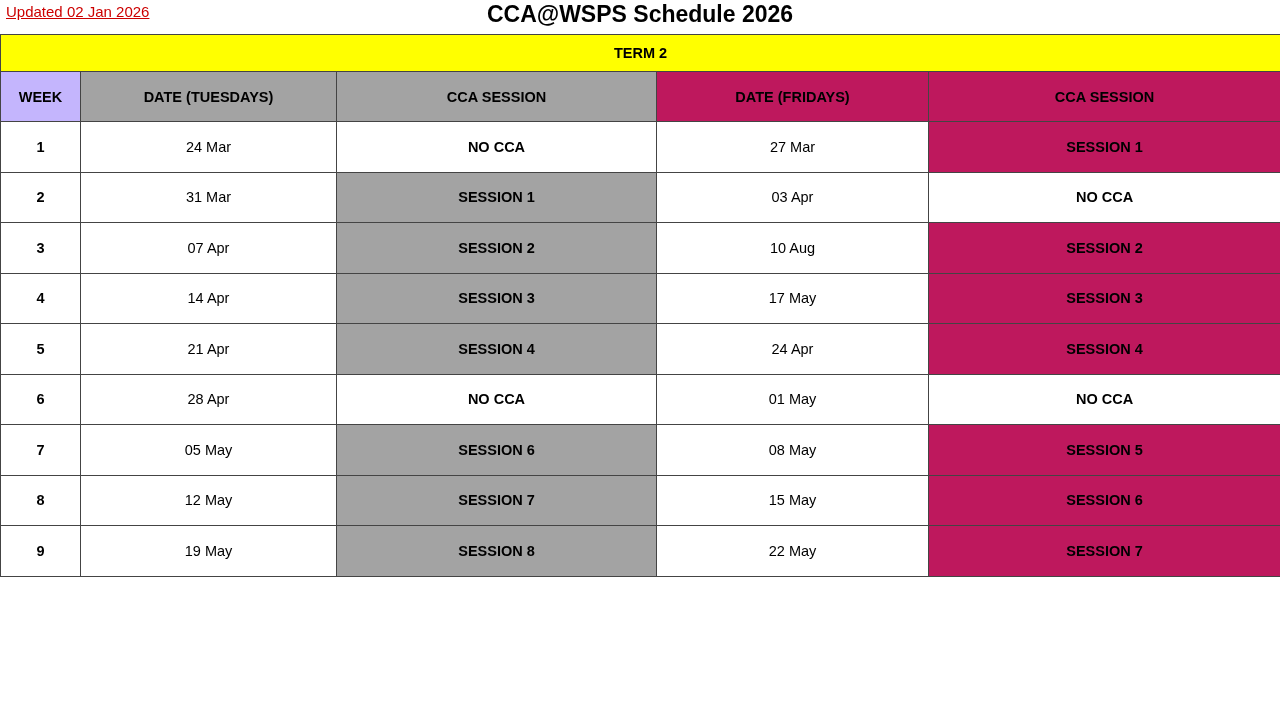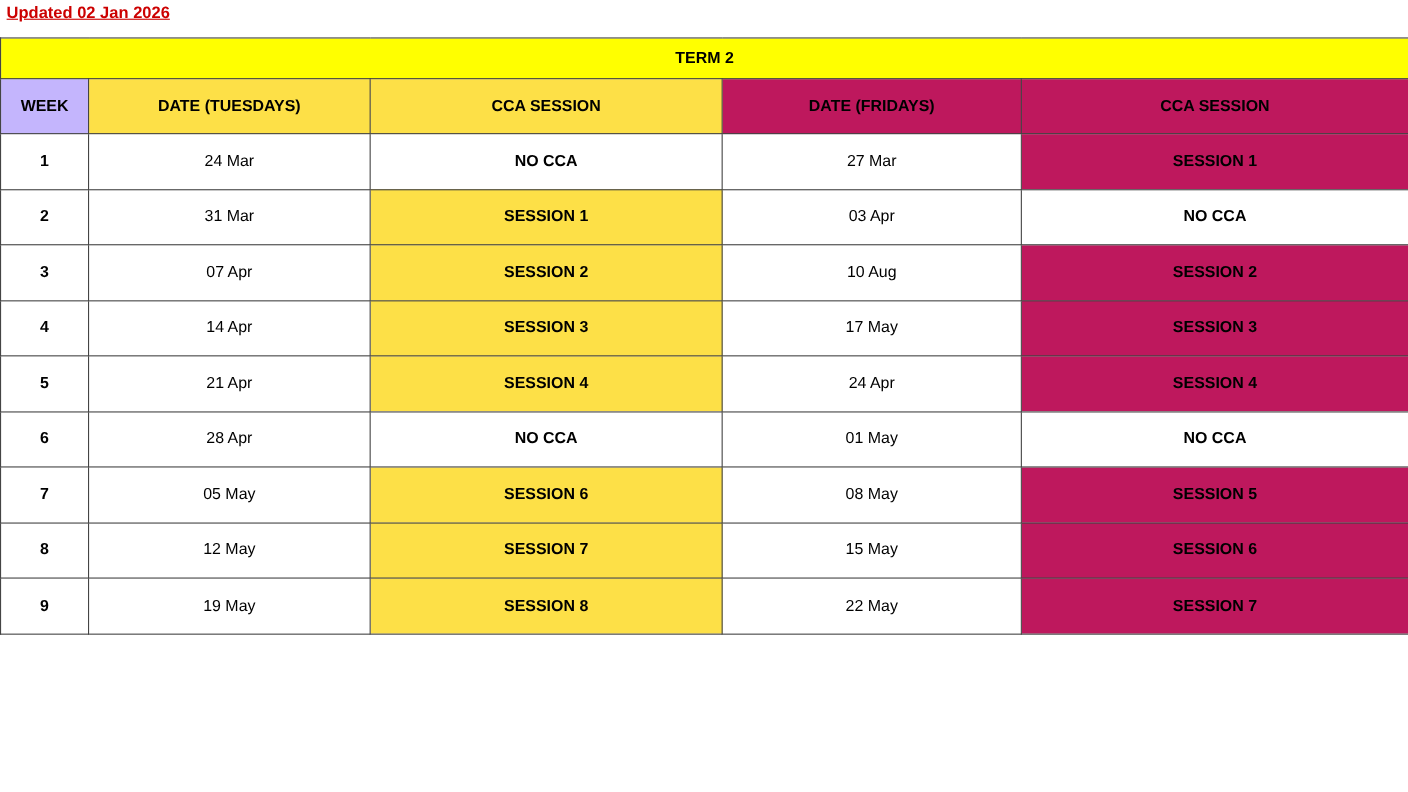--- a/index.html
+++ b/index.html
@@ -16,21 +16,21 @@
   }
   .header-row {
     position: relative;
     height: 34px;
   }
   .updated {
     position: absolute;
     left: 6px;
     top: 3px;
     color: #cc0000;
-    font-weight: bold;
+    font-weight: normal;
     font-size: 15px;
     text-decoration: underline;
     white-space: nowrap;
   }
   .doc-title {
     position: absolute;
     left: 0;
     right: 0;
     top: 1px;
     text-align: center;
@@ -61,35 +61,36 @@
     height: 36px !important;
   }
   .col-week { width: 80px; }
   .col-date-tue { width: 256px; }
   .col-cca-tue { width: 320px; }
   .col-date-fri { width: 272px; }
   .col-cca-fri { width: 352px; }
 
   .hdr { font-weight: bold; font-size: 14px; height: 49px !important; }
   .hdr-week { background: #c4b5fd; }
-  .bg-blue { background: #fde047; }
+  .bg-blue { background: #a3a3a3; }
   .bg-green { background: #be185d; }
   .bg-white { background: #ffffff; }
   .bg-grey { background: #d9d9d9; }
   .bold { font-weight: bold; }
   .red { color: #ff0000; font-weight: bold; }
   .wk { font-weight: bold; }
   .total-label { font-weight: bold; font-size: 14px; }
   .total-val { font-size: 15px; }
 </style>
 </head>
 <body>
 
 <div class="header-row">
   <div class="updated">Updated 02 Jan 2026</div>
+  <div class="doc-title">CCA@WSPS Schedule 2026</div>
 </div>
 
 <table class="schedule">
   <colgroup>
     <col class="col-week">
     <col class="col-date-tue">
     <col class="col-cca-tue">
     <col class="col-date-fri">
     <col class="col-cca-fri">
   </colgroup>

